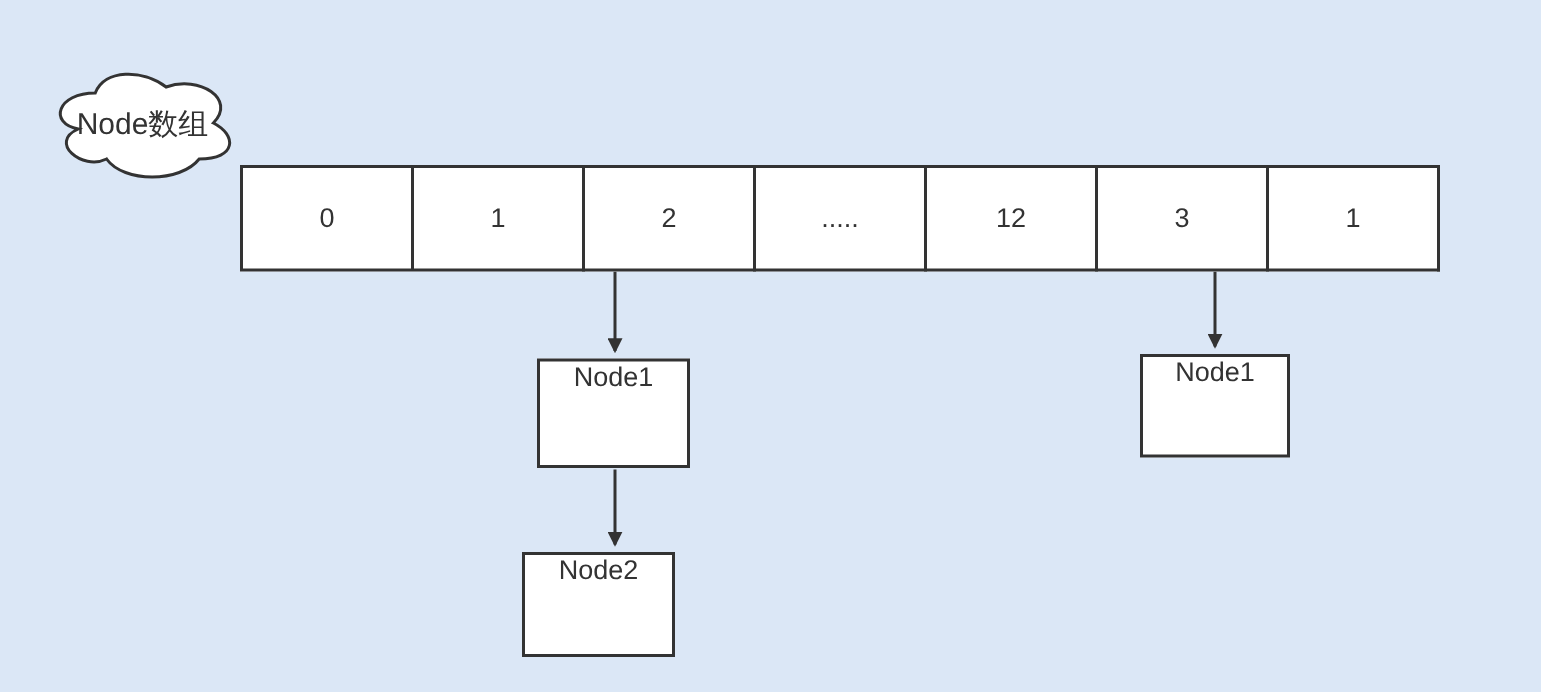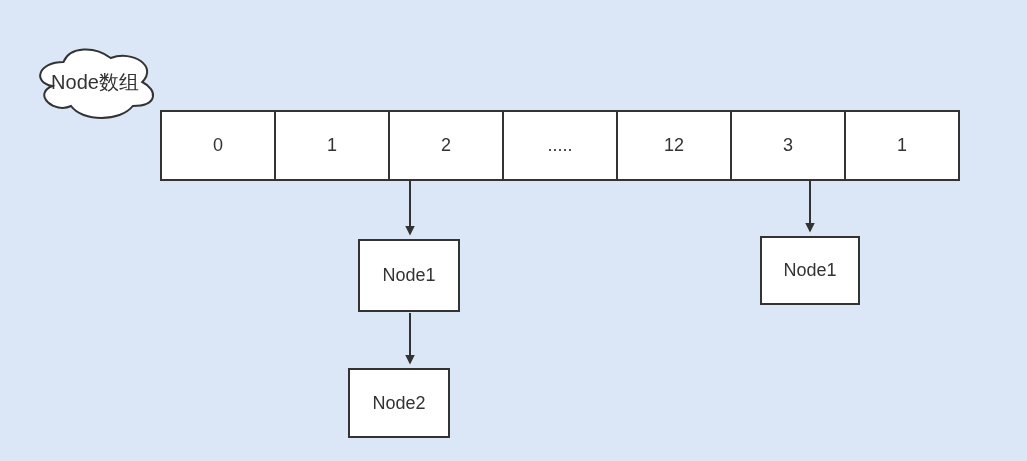--- a/index.html
+++ b/index.html
@@ -75,21 +75,21 @@
     color: var(--text);
   }
   .cell + .cell { border-left: none; }
 
   
   .node-box {
     position: absolute;
     background: var(--shape-fill);
     border: 2px solid var(--stroke);
     display: flex;
-    align-items: center;
+    align-items: flex-start;
     justify-content: center;
     font-size: 18px;
     color: var(--text);
   }
   .node-box.n1-left  { left: 358px; top: 239px; width: 102px; height: 73px; }
   .node-box.n2       { left: 348px; top: 368px; width: 102px; height: 70px; }
   .node-box.n1-right { left: 760px; top: 236px; width: 100px; height: 69px; }
 </style>
 </head>
 <body>

